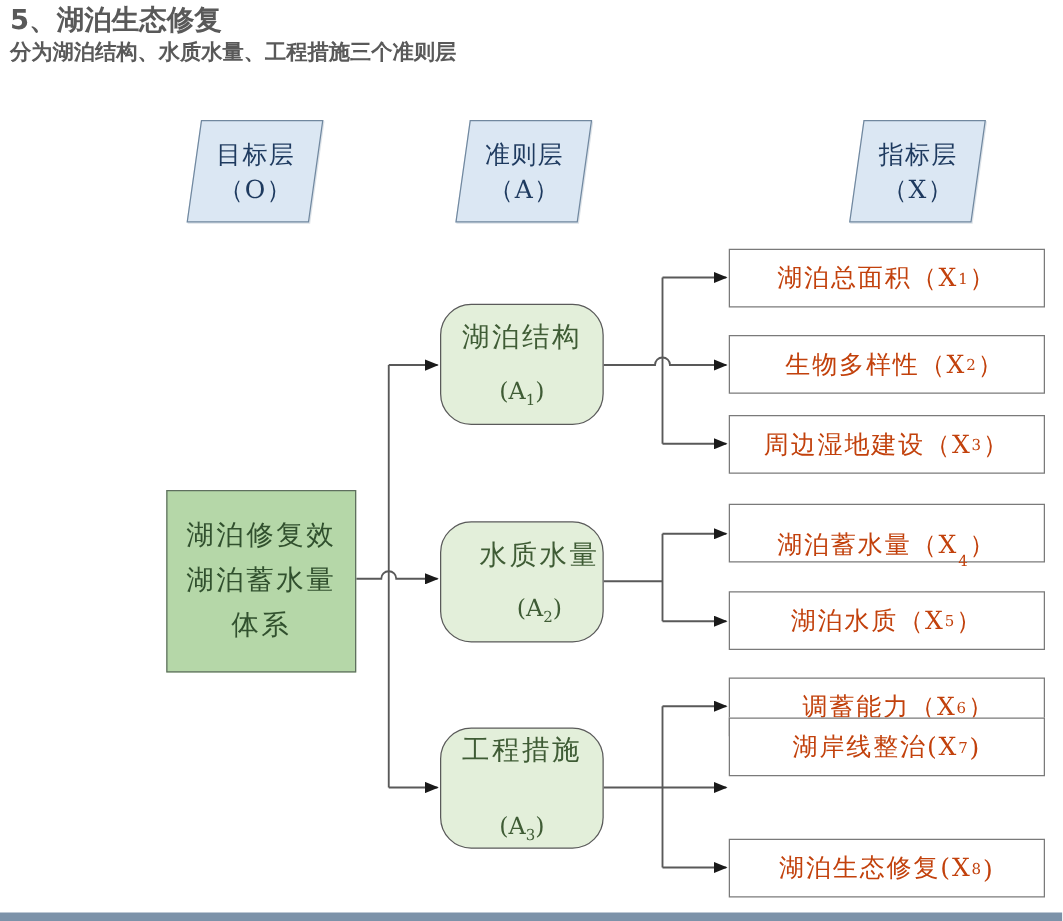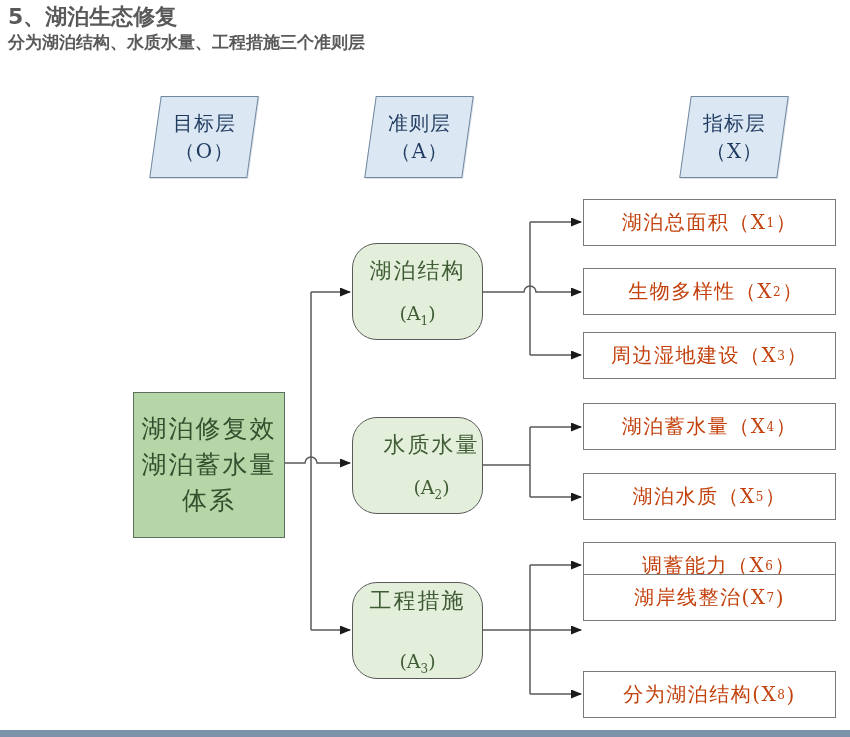--- a/index.html
+++ b/index.html
@@ -24,21 +24,21 @@
   }
   .para-inner{
     transform:skewX(8deg);text-align:center;color:#1e3a5f;
     font-size:20px;line-height:28px;letter-spacing:1px;
   }
 
   .goal-box{
     position:absolute;left:133px;top:392px;width:152px;height:146px;
     background:#b5d7a8;border:1.5px solid #5f6f5f;box-sizing:border-box;
     display:flex;flex-direction:column;align-items:center;justify-content:center;
-    color:#31502e;font-size:25px;line-height:36px;letter-spacing:2px;text-align:center;
+    color:#31502e;font-size:22px;line-height:36px;letter-spacing:2px;text-align:center;
   }
 
   .crit-box{
     position:absolute;left:352px;width:131px;height:97px;
     background:#e3efda;border:1.5px solid #5a5a5a;border-radius:25px;box-sizing:border-box;
     display:flex;flex-direction:column;align-items:center;justify-content:center;
     color:#3f5c35;font-size:22px;line-height:29px;letter-spacing:2px;text-align:center;
   }
   .crit-code{font-size:19px;letter-spacing:0;margin-top:14px;}
   .crit-code sub,.ind-box sub{font-size:12px;line-height:0;}
@@ -142,41 +142,41 @@
   <div class="ind-box" style="top:268px;padding-left:13px;">
       <span>生物多样性（X</span>
       <sub>2</sub>
       <span>）</span>
     </div>
   <div class="ind-box" style="top:332px;">
       <span>周边湿地建设（X</span>
       <sub>3</sub>
       <span>）</span>
     </div>
-  <div class="ind-box" style="top:403px;">
+  <div class="ind-box" style="top:403px;align-items:flex-end;">
       <span>湖泊蓄水量（X</span>
       <sub>4</sub>
       <span>）</span>
     </div>
   <div class="ind-box" style="top:473px;">
       <span>湖泊水质（X</span>
       <sub>5</sub>
       <span>）</span>
     </div>
   <div class="ind-box" style="top:542px;padding-left:19px;">
       <span>调蓄能力（X</span>
       <sub>6</sub>
       <span>）</span>
     </div>
   <div class="ind-box" style="top:574px;">
       <span>湖岸线整治(X</span>
       <sub>7</sub>
       <span>)</span>
     </div>
   <div class="ind-box" style="top:671px;">
-      <span>分为湖泊结构(X</span>
+      <span>湖泊生态修复(X</span>
       <sub>8</sub>
       <span>)</span>
     </div>
 
   <div class="bottom-bar"></div>
 
 </div>
 
 </body></html>

